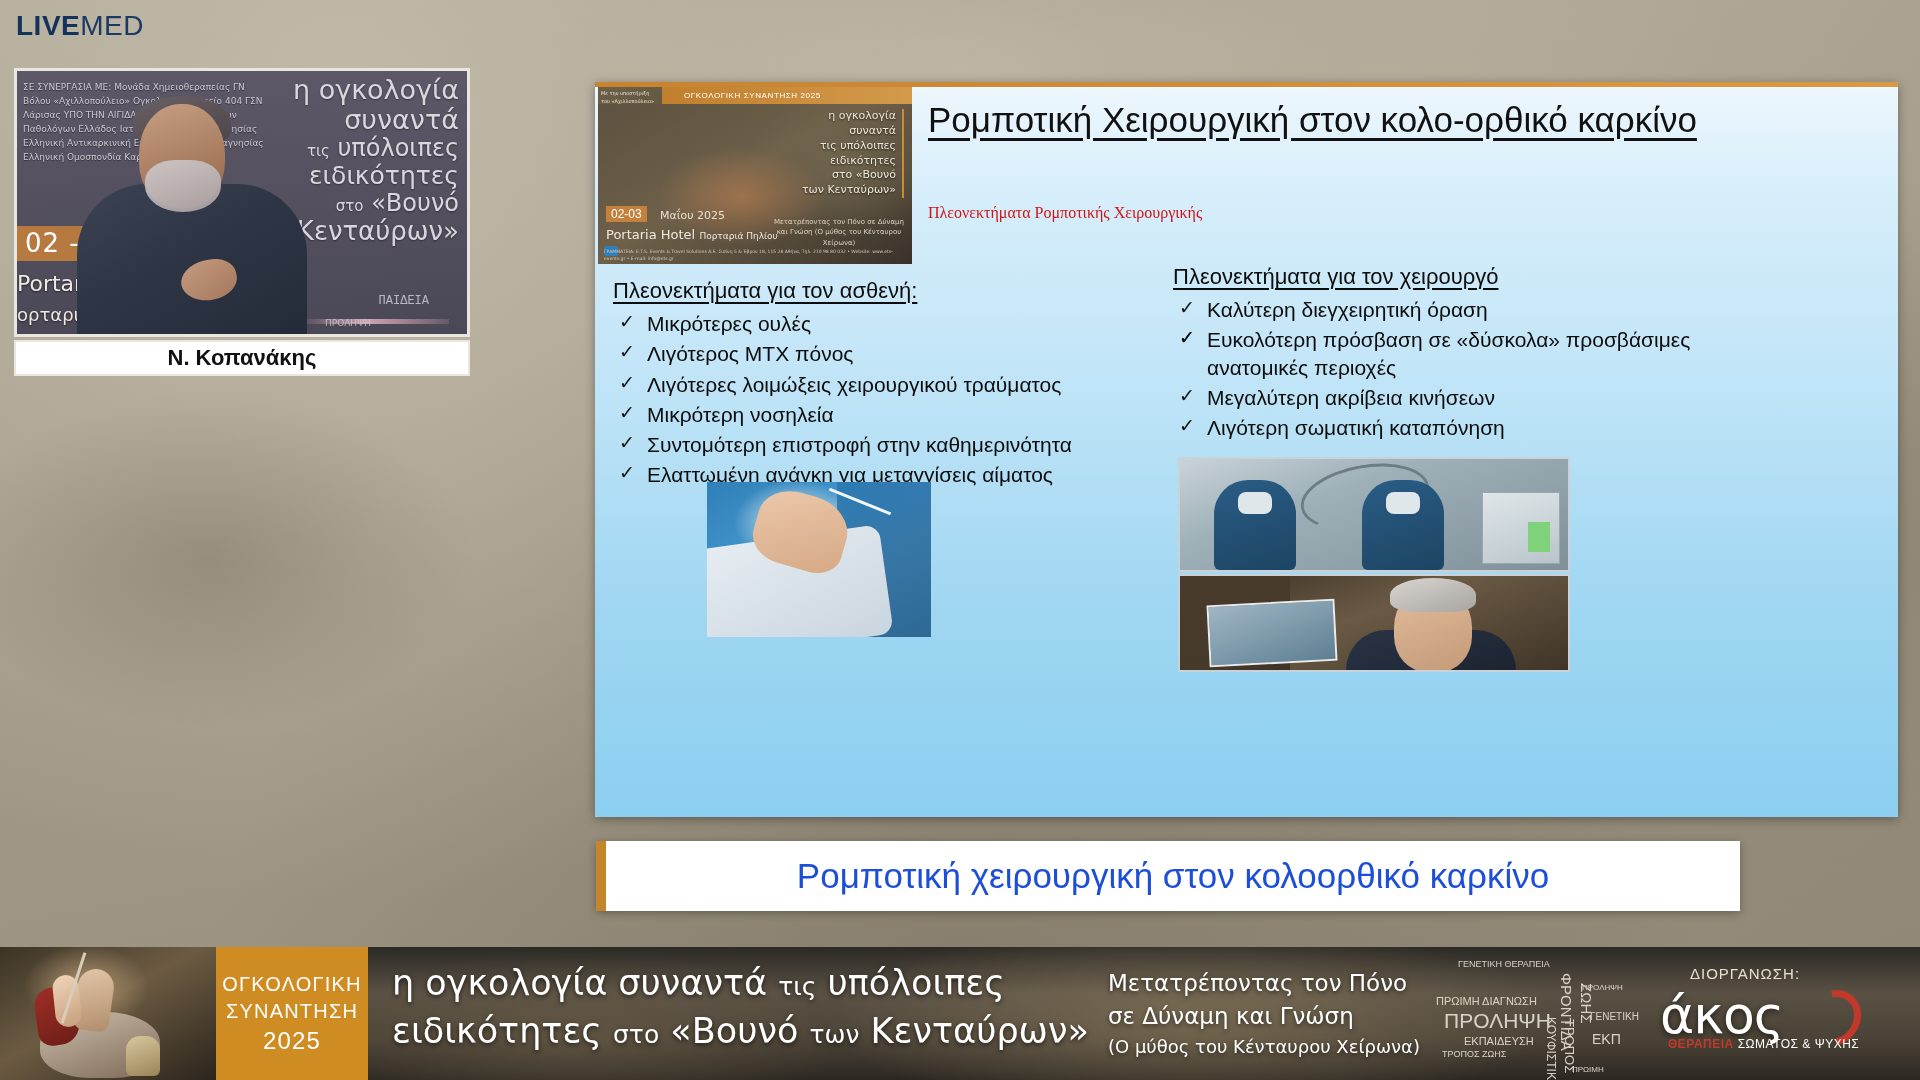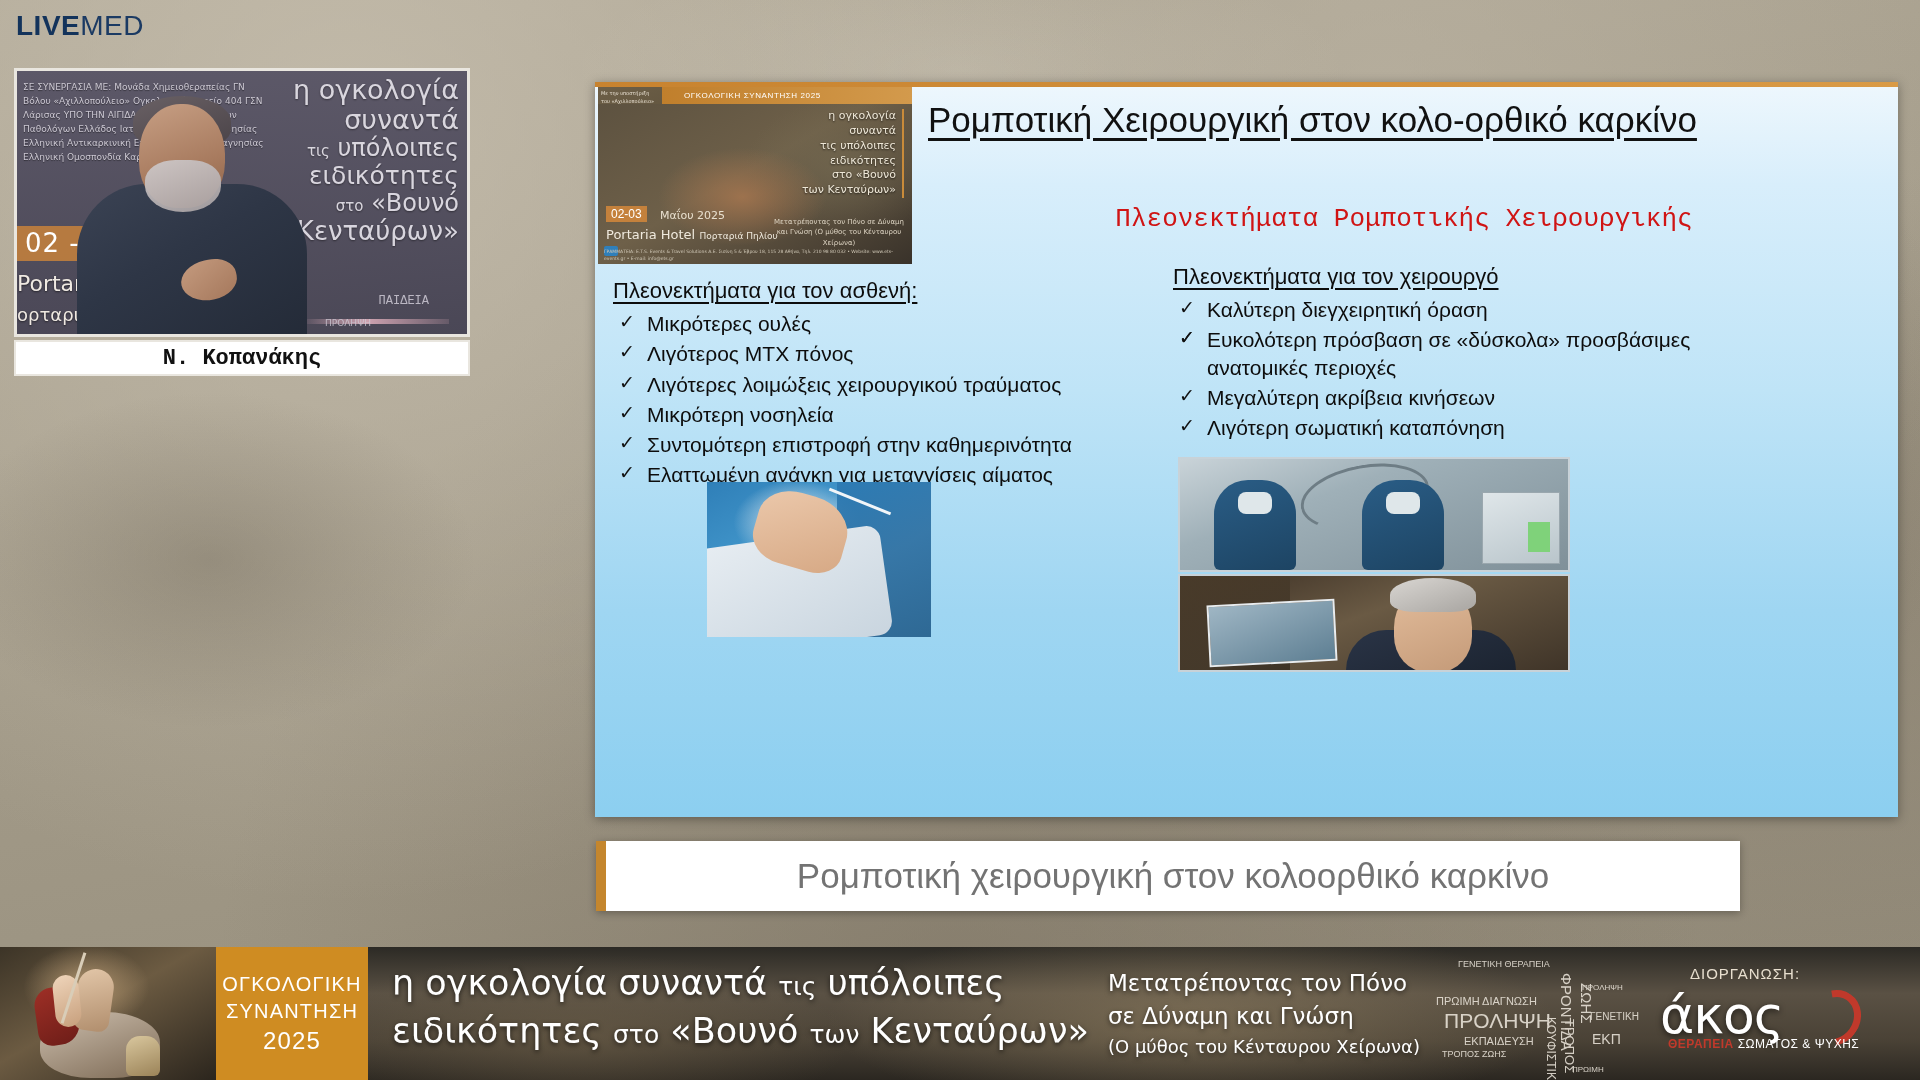--- a/index.html
+++ b/index.html
@@ -158,21 +158,21 @@
   
   #nameplate {
     position: absolute; left: 14px; top: 340px;
     width: 456px; height: 36px;
     background: #ffffff;
     border: 2px solid #e9e6df;
     display:flex; align-items:center; justify-content:center;
     z-index: 31;
   }
   #nameplate span {
-    font-family: Liberation Mono, monospace;
+    font-family: Liberation Sans, sans-serif;
     font-size: 22px; font-weight: 700; color: #111;
   }
 
   
   #slide {
     position: absolute; left: 595px; top: 82px;
     width: 1303px; height: 735px;
     background: linear-gradient(180deg,#eef7fd 0%,#d8eefb 14%,#bfe4f7 42%,#9fd6f2 72%,#8ccff0 100%);
     box-shadow: 0 2px 10px rgba(0,0,0,.35);
     z-index: 20;
@@ -246,23 +246,22 @@
   #slide-title {
     position:absolute; left: 333px; top: 18px; right: 8px;
     font-family: "Liberation Sans", sans-serif;
     font-size: 35px; color: #111;
     text-decoration: underline;
     text-underline-offset: 6px;
     white-space: nowrap;
   }
   #slide-subtitle {
     position:absolute; left: 333px; top: 122px; right: 18px;
-    text-align: center;
-    font-family: Liberation Mono, monospace;
-    font-size: 26px; color: #d01414;
+    font-family: Liberation Serif, serif;
+    font-size: 16px; color: #d01414;
   }
 
   
   .col { position:absolute; font-family:"Liberation Sans", sans-serif; color:#0d0d0d; }
   #col-left  { left: 18px;  top: 196px; width: 580px; }
   #col-right { left: 578px; top: 182px; width: 520px; }
   .col h3 {
     font-size: 22px; font-weight: 400; text-decoration: underline;
     text-underline-offset: 4px; margin-bottom: 6px;
   }
@@ -372,21 +371,21 @@
     position: absolute; left: 596px; top: 841px;
     width: 1144px; height: 70px;
     background: #ffffff;
     border-left: 10px solid #c4862d;
     box-shadow: 0 2px 8px rgba(0,0,0,.3);
     display:flex; align-items:center; justify-content:center;
     z-index: 25;
   }
   #caption span {
     font-family: "Liberation Sans", sans-serif;
-    font-size: 35px; color: #737373;
+    font-size: 35px; color: #1d4ed8;
   }
 
   
   #footer {
     position:absolute; left:0; bottom:0; width: 1920px; height: 133px;
     overflow:hidden;
     background: linear-gradient(180deg,#2c2a25 0%,#5a5144 35%,#4a4236 70%,#2b2721 100%);
     z-index: 35;
   }
   #footer::before{

